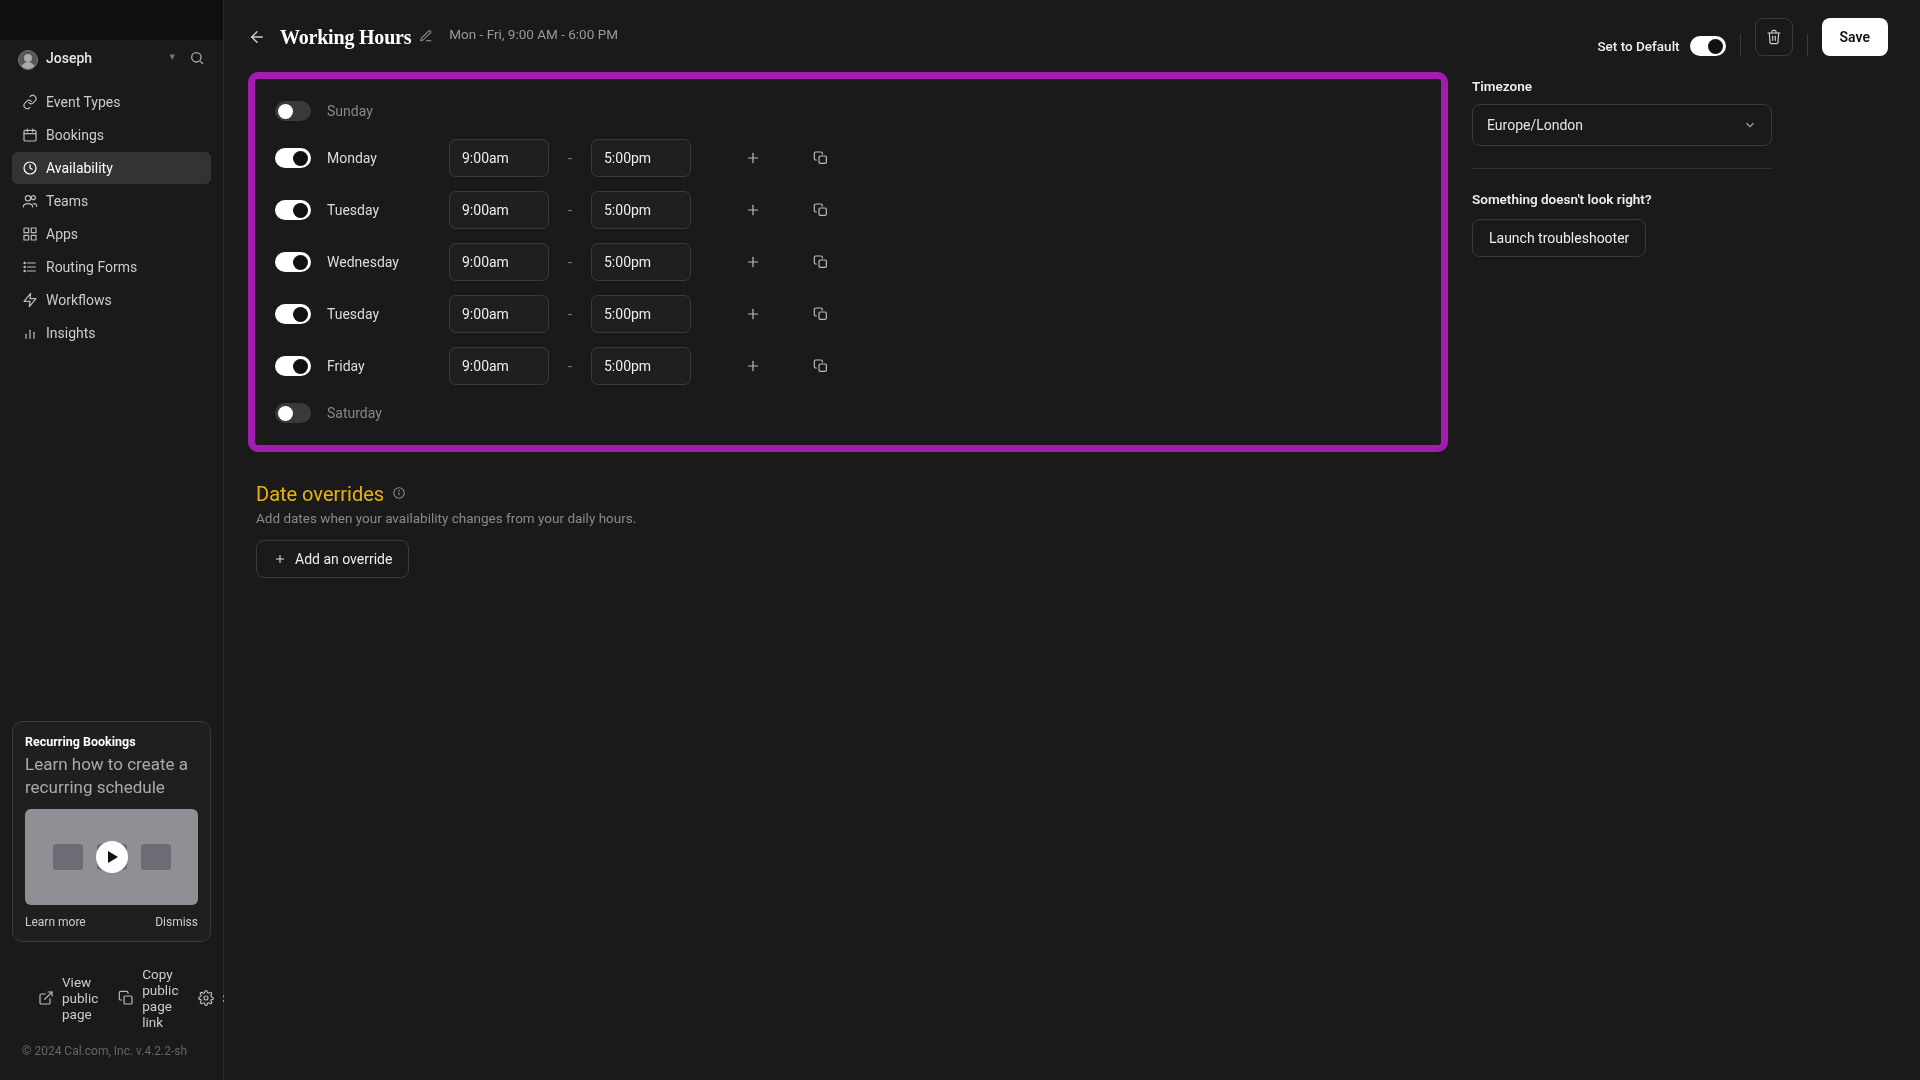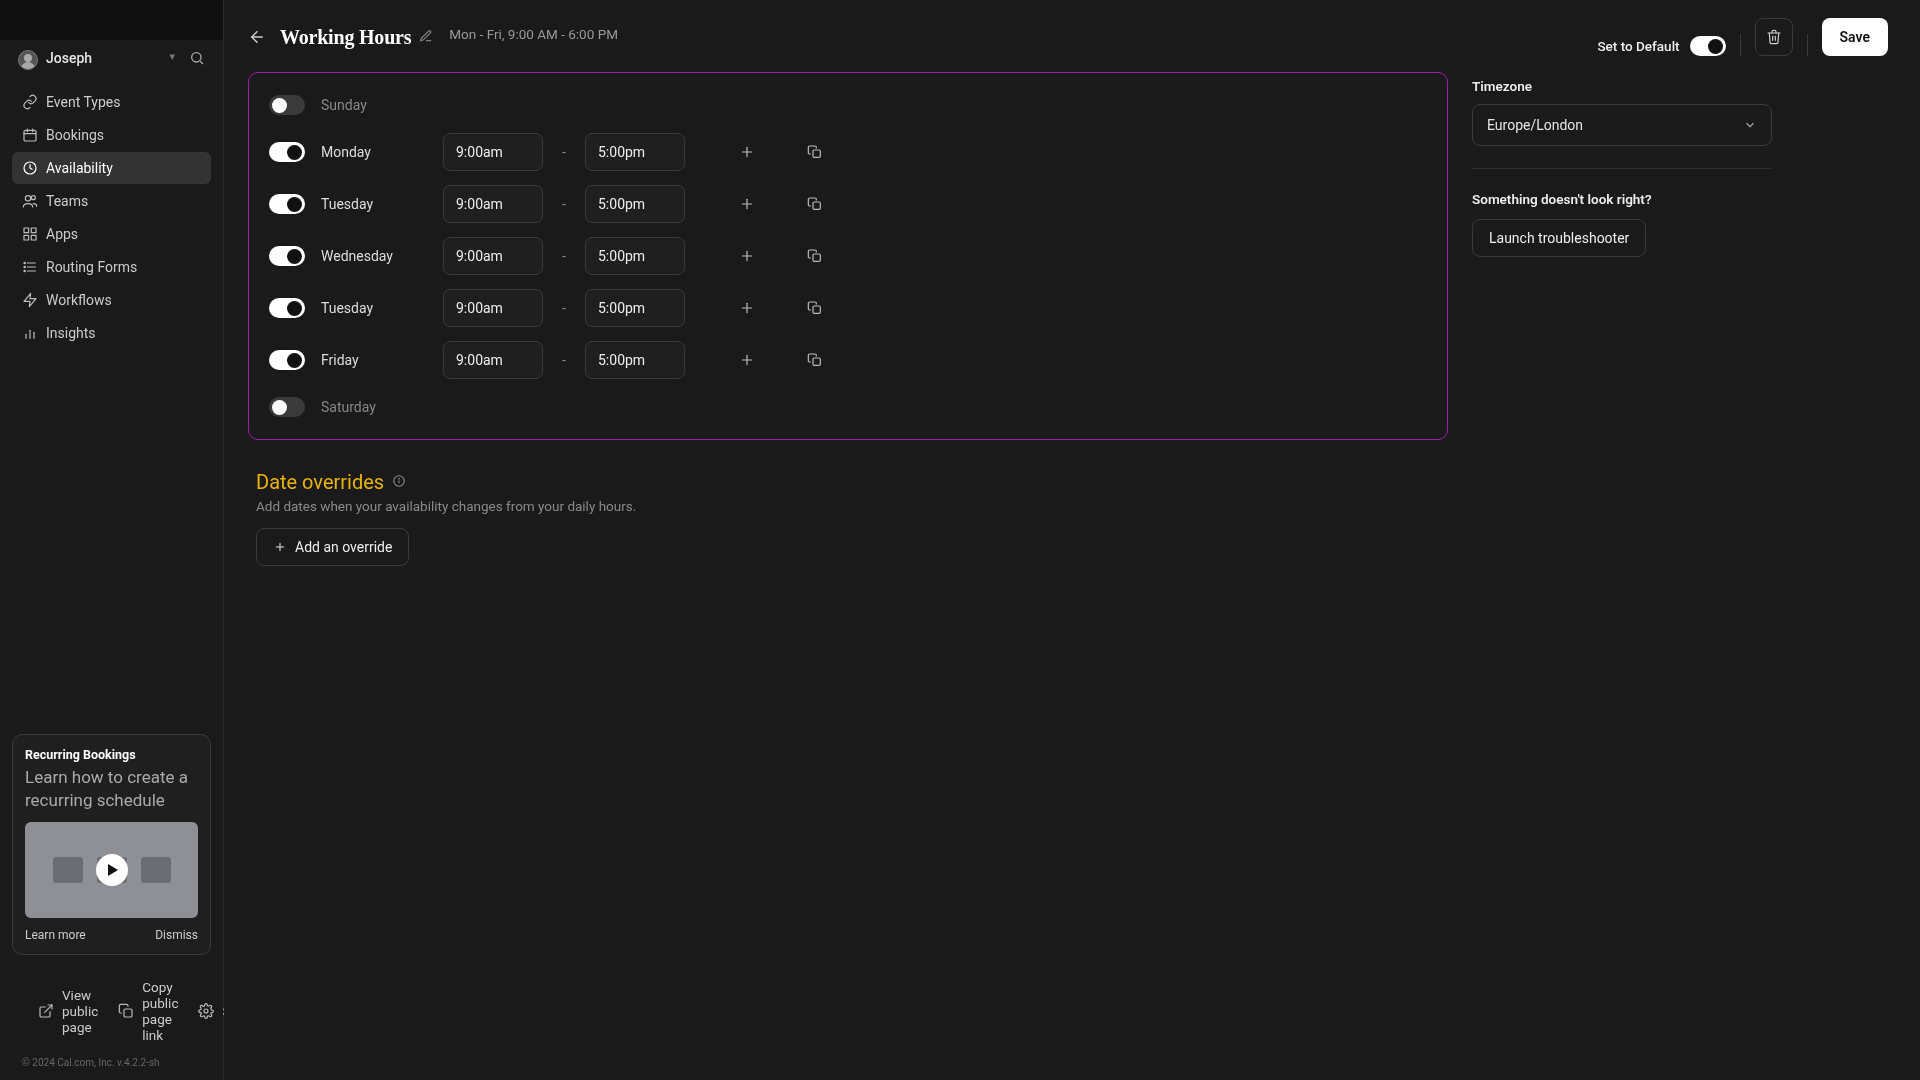--- a/index.html
+++ b/index.html
@@ -107,21 +107,21 @@
   }
   .tip-thumb .play::after {
     content:''; width:0; height:0;
     border-left:10px solid #111; border-top:6px solid transparent; border-bottom:6px solid transparent;
     margin-left:3px;
   }
   .tip-actions { display:flex; justify-content:space-between; margin-top:10px; font-size:12px; }
   .tip-actions a { color:#ccc; cursor:pointer; }
   .bottom-nav { padding: 4px 28px 6px; display:flex; flex-direction:row; }
   .bottom-nav .nav-item { font-size:13.5px; }
-  .version { font-size: 10px; color: #666; padding: 0 22px 12px; }
+  .version { font-size: 12px; color: #666; padding: 0 22px 22px; }
   
   .main { flex:1; display:flex; flex-direction:column; background:#1a1a1a; }
   .header {
     display:flex; align-items:center;
     padding: 18px 32px 16px 24px;
     gap: 14px;
   }
   .back-arrow { width:18px; height:18px; cursor:pointer; }
   .back-arrow svg { width:18px; height:18px; stroke:#ccc; stroke-width:2; fill:none; stroke-linecap:round; stroke-linejoin:round; }
   .title-block { display:flex; flex-direction:row; gap:16px;justify-content:center; }
@@ -153,21 +153,21 @@
   }
   .icon-btn svg { width:16px; height:16px; stroke:#ccc; stroke-width:1.8; fill:none; stroke-linecap:round; stroke-linejoin:round; }
   .save-btn {
     height:38px; padding:8px 18px; border-radius:8px; background:#fff; color:#111;
     font-weight:600; display:flex; align-items:center; cursor:pointer; font-size:14px;
   }
   
   .content { display:flex; padding: 0 32px 0 24px; gap: 24px; }
   .left-col { flex:1; max-width: 1200px; }
   .schedule-card {
-    border:1px solid #a21caf; border-radius:10px;
+    border:7px solid #a21caf; border-radius:10px;
     padding: 18px 20px;
     display:flex; flex-direction:column; gap: 14px;
   }
   .day-row {
     display:flex; align-items:center; gap: 16px;
     height: 38px;
   }
   .day-row.disabled { height: 28px; }
   .day-toggle-wrap { width: 36px; }
   .day-label { width: 106px; font-size:14px; color:#ddd; }

